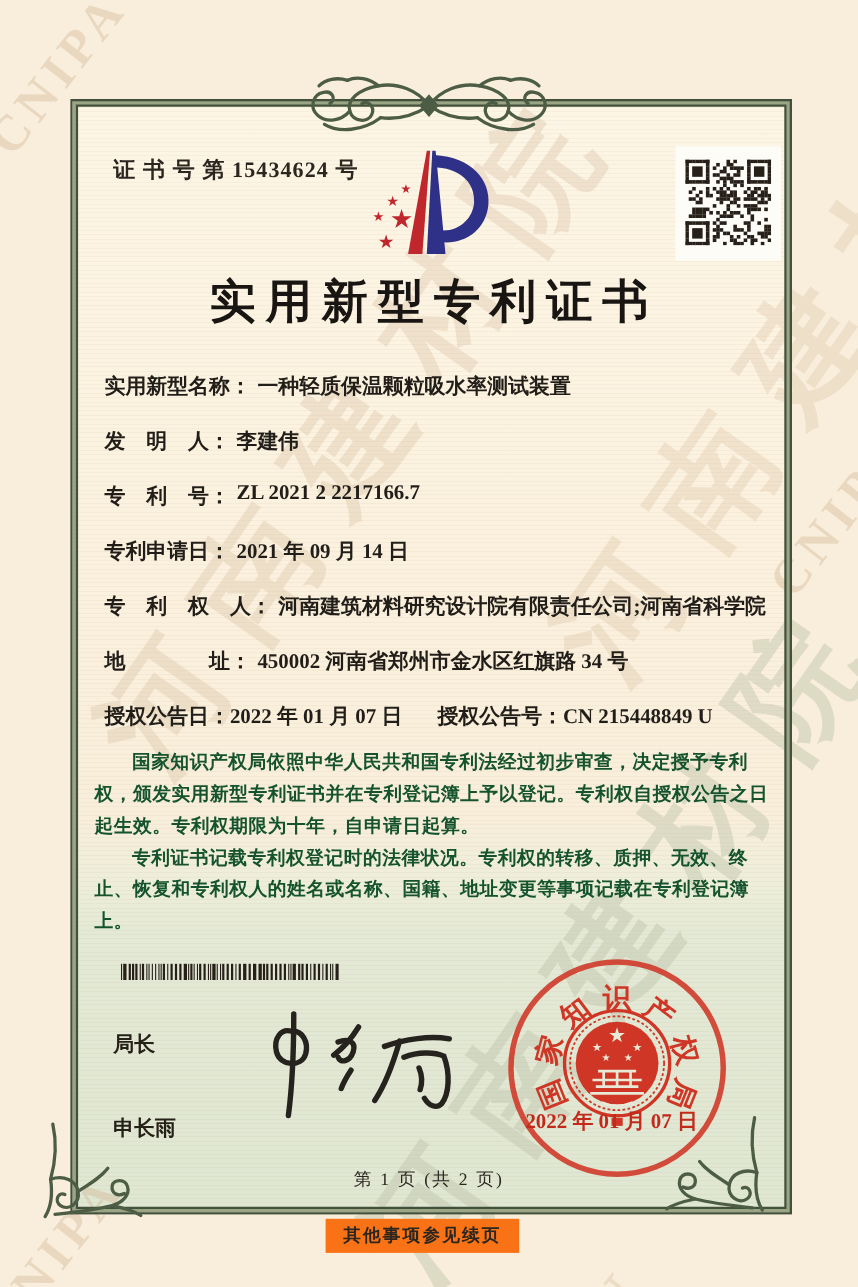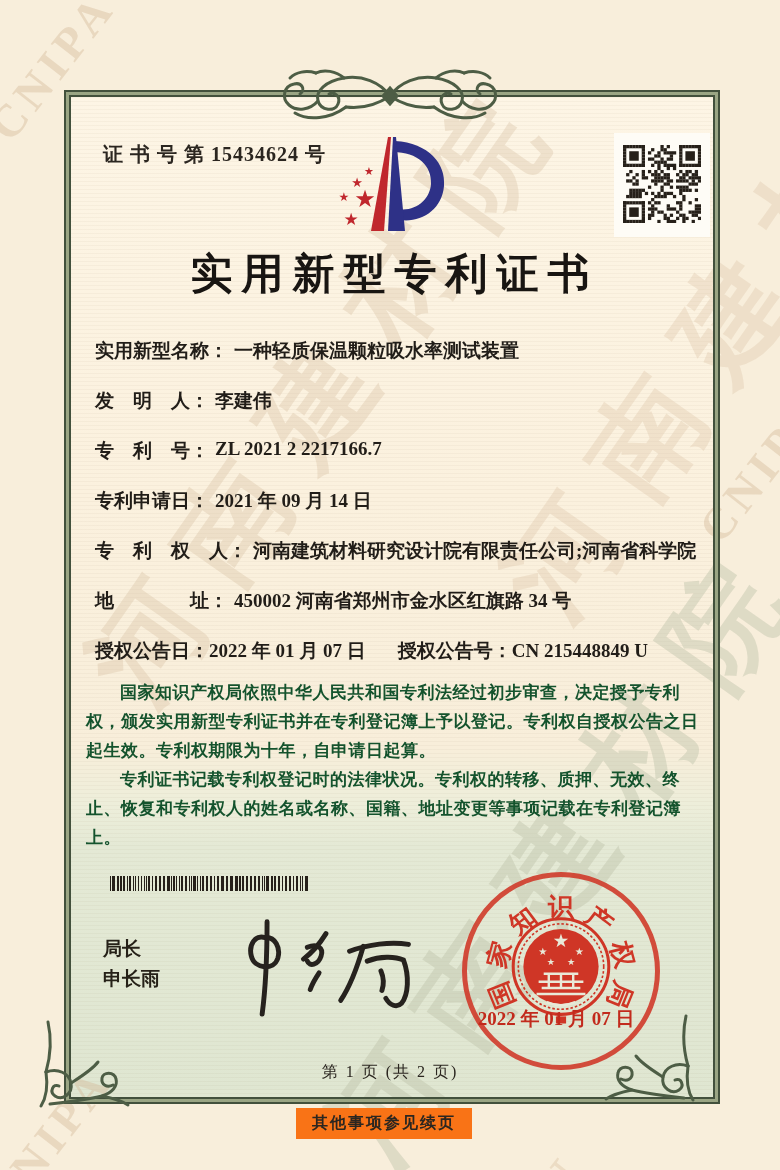--- a/index.html
+++ b/index.html
@@ -48,21 +48,21 @@
   .row7 .grp2{margin-left:32px;}
 
   
   .paras{position:absolute;left:86px;top:678px;width:616px;font-size:17px;line-height:29px;
          font-weight:700;color:#14532d;letter-spacing:0.5px;}
   .paras p{margin:0;text-indent:2em;}
 
   
   .barcode{position:absolute;left:110px;top:876px;}
   .officer-title{position:absolute;left:103px;top:936px;font-size:19px;font-weight:700;color:#262118;}
-  .officer-name{position:absolute;left:103px;top:966px;font-size:19px;font-weight:700;color:#262118;}
+  .officer-name{position:absolute;left:103px;top:1013px;font-size:19px;font-weight:700;color:#262118;}
   .signature{position:absolute;left:225px;top:912px;}
 
   .seal{position:absolute;left:462px;top:872px;width:188px;height:188px;border-radius:50%;
         border:5px solid rgba(207,54,38,0.88);z-index:7;}
   .seal-emblem{position:absolute;left:50%;top:50%;transform:translate(-50%,-52%);}
   .seal-char{position:absolute;left:50%;top:50%;width:28px;height:28px;margin:-14px 0 0 -14px;
         text-align:center;font-size:26px;font-weight:700;color:#cf3626;
         transform:rotate(var(--a)) translateY(-67px);}
   .seal-date{position:absolute;left:446px;top:1006px;width:220px;text-align:center;z-index:8;
         font-size:19px;font-weight:700;color:#c22a1c;white-space:nowrap;}

